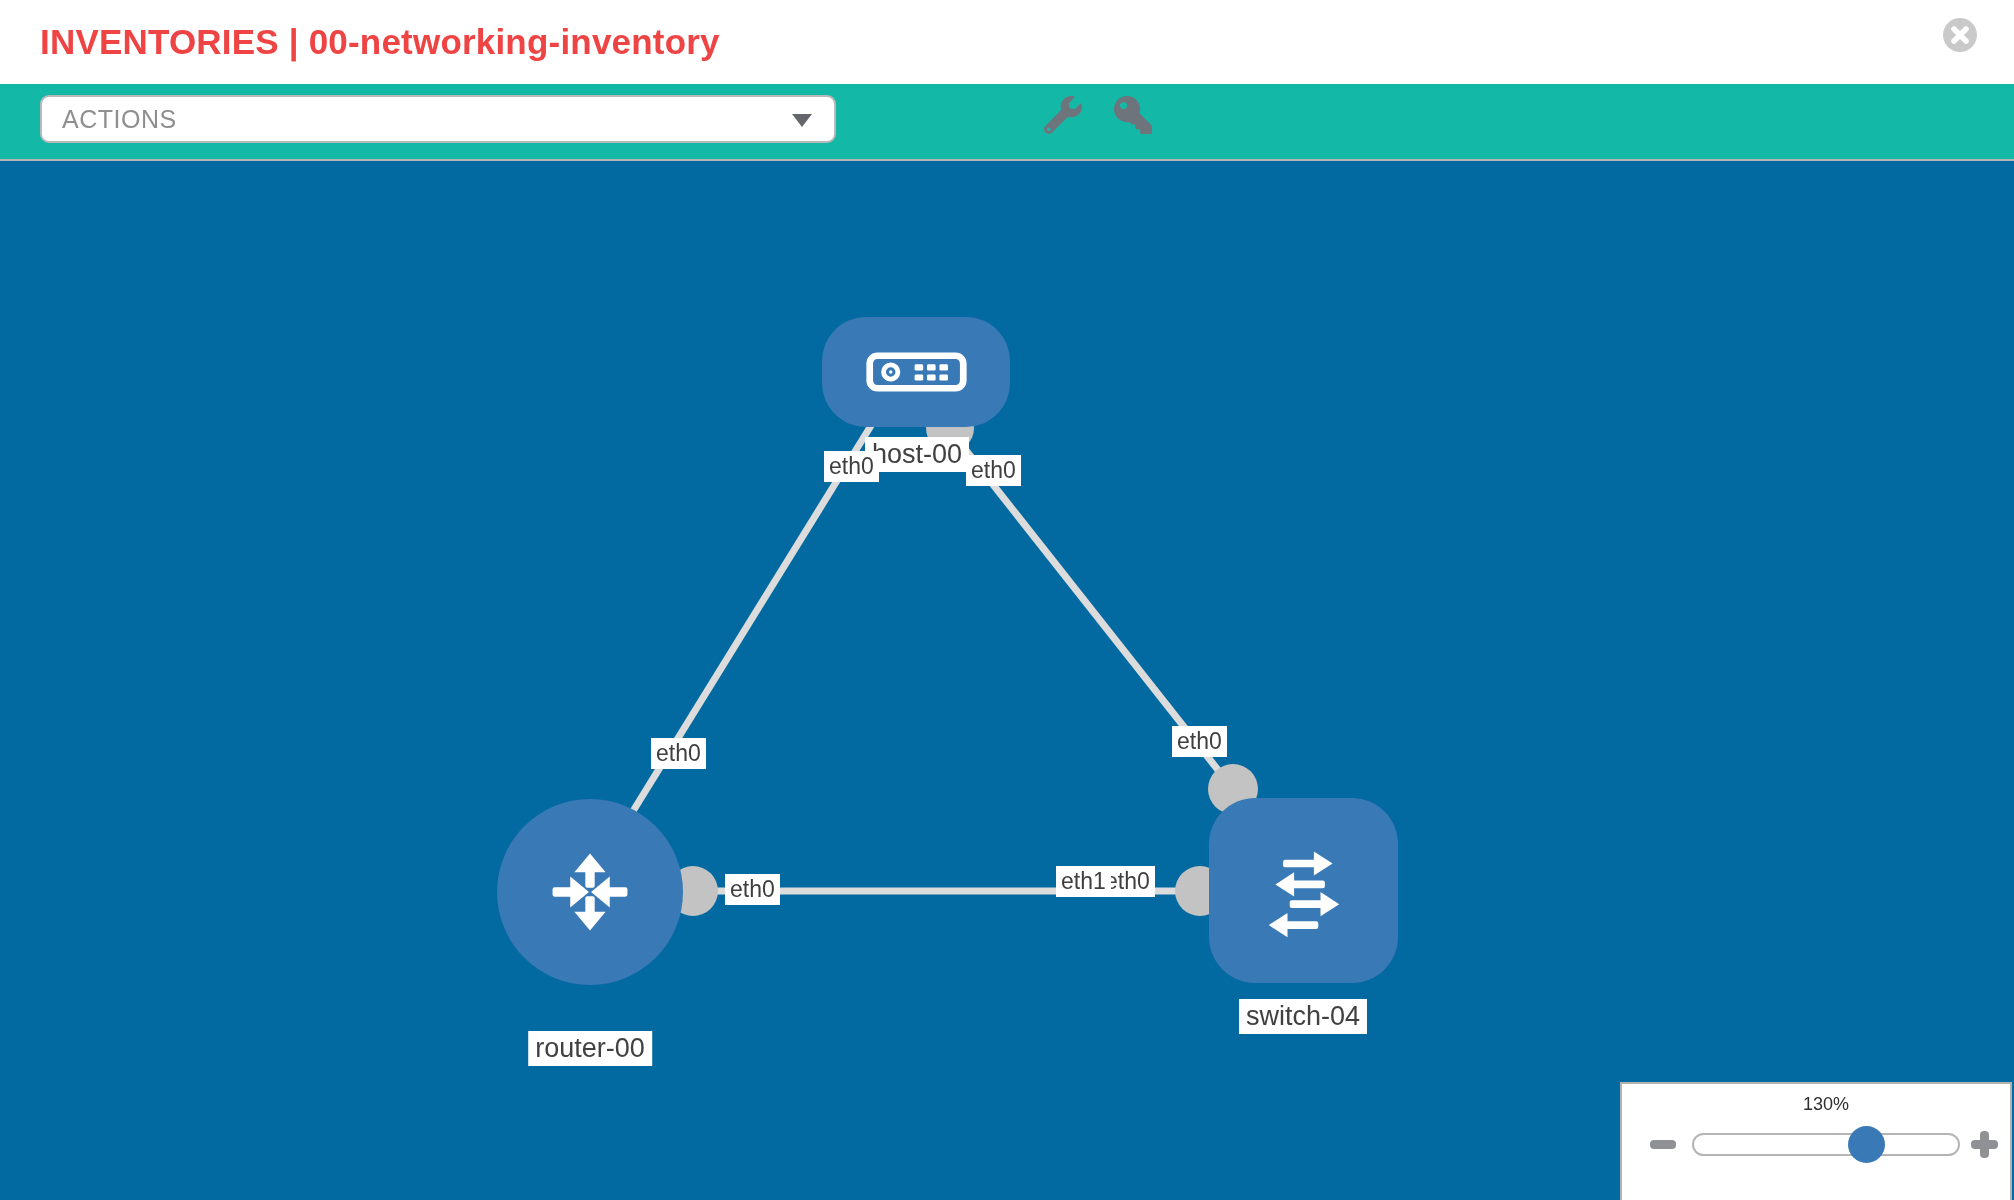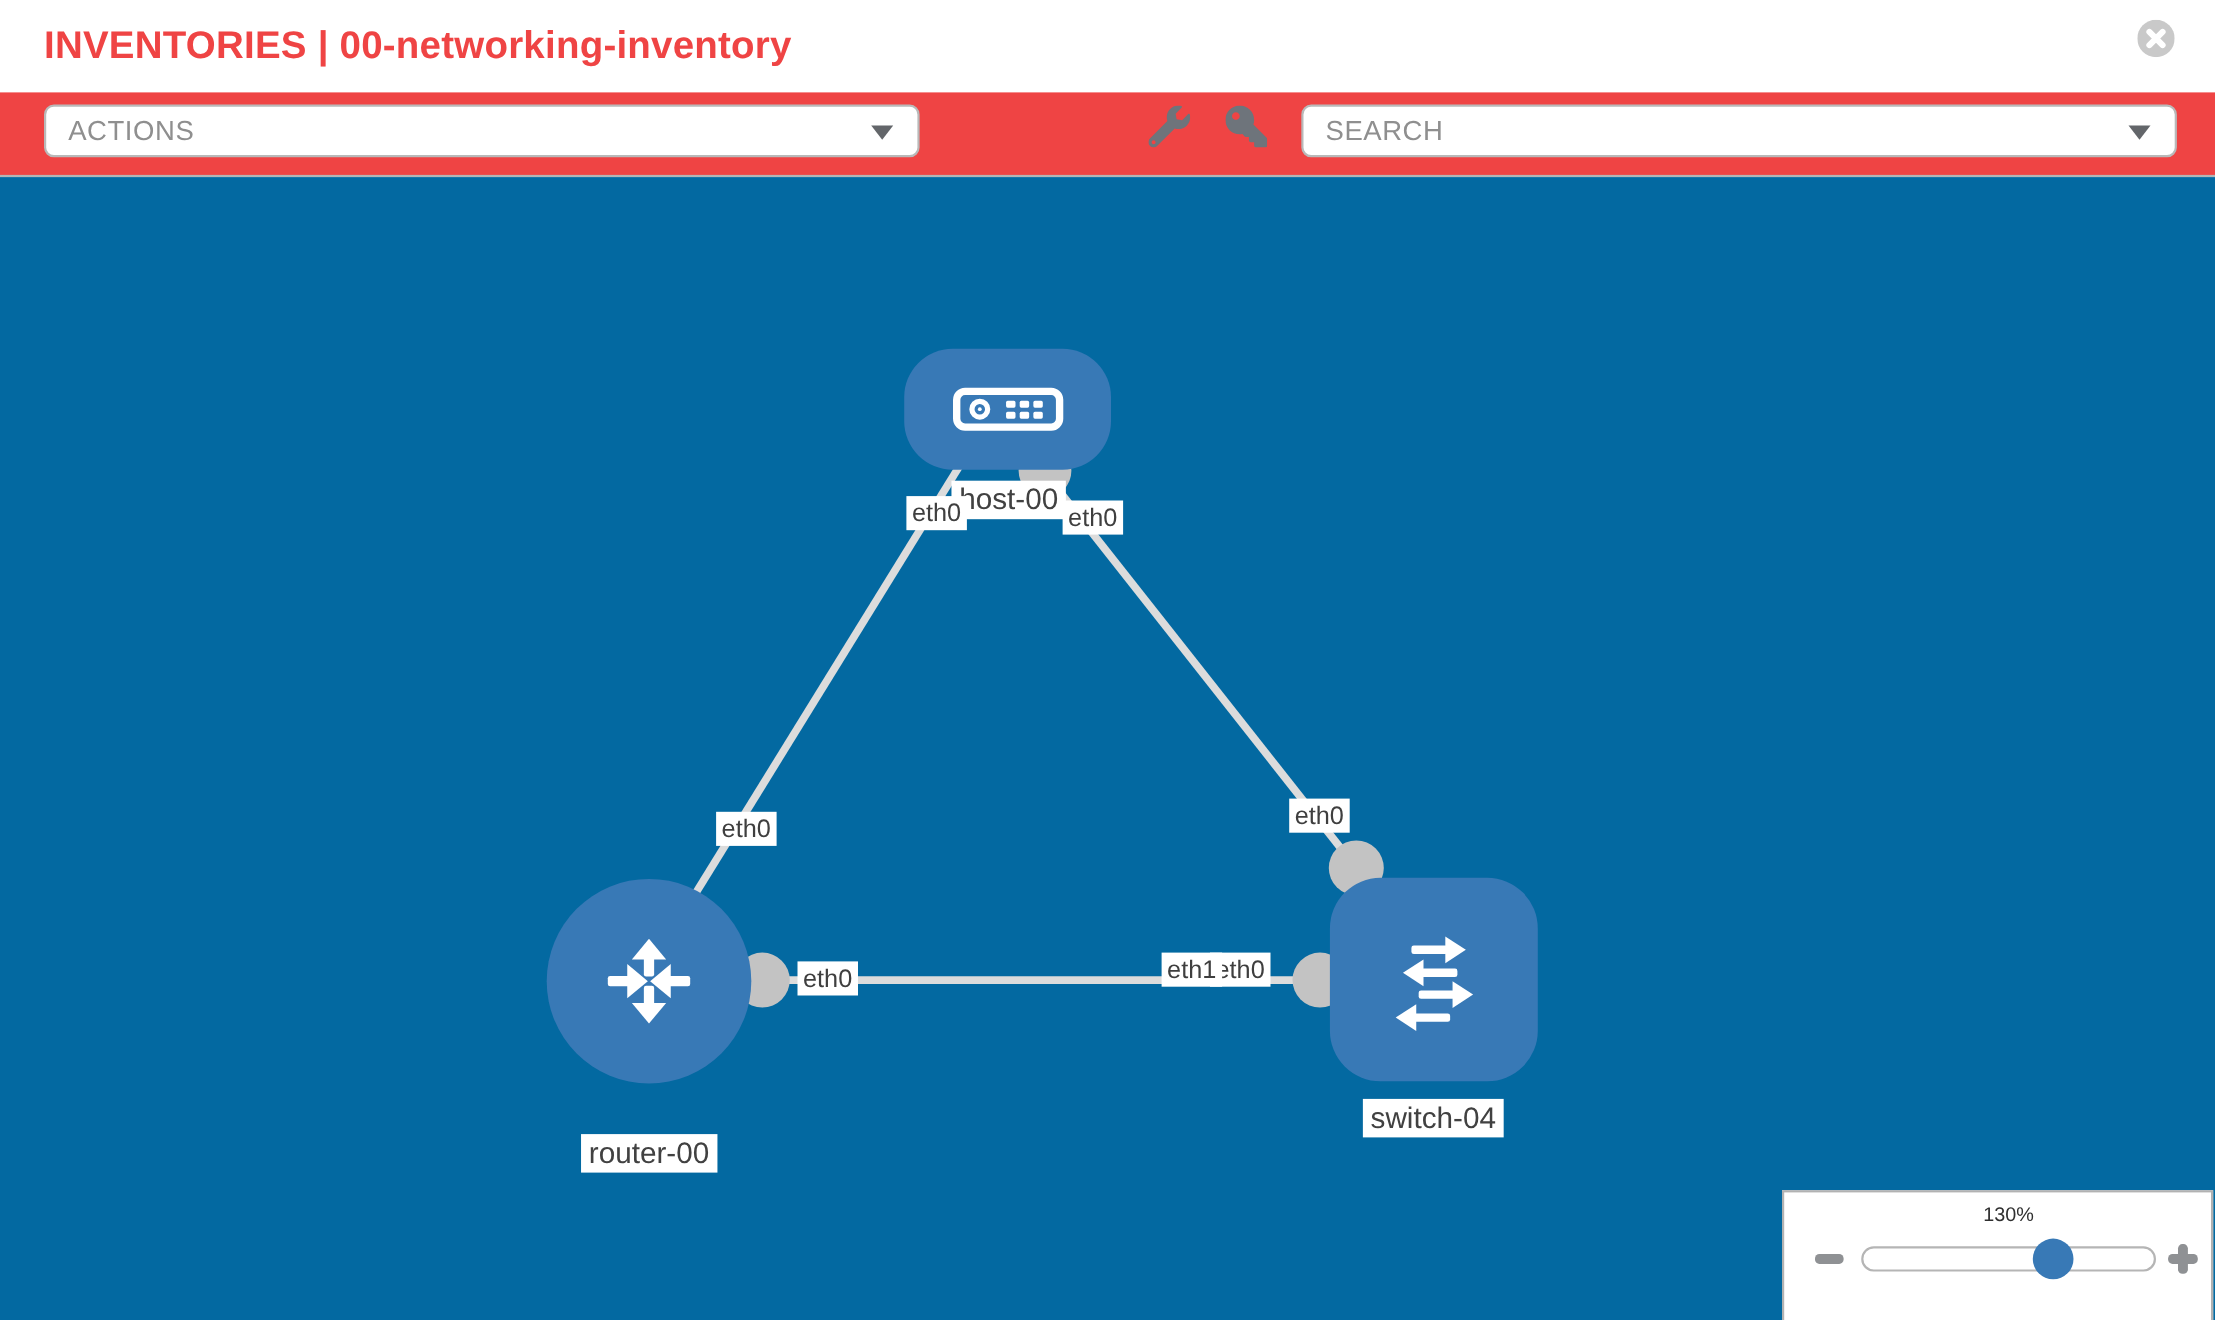--- a/index.html
+++ b/index.html
@@ -22,21 +22,21 @@
     letter-spacing: 0.2px;
   }
   .close-btn {
     position: absolute; right: 37px; top: 18px; width: 34px; height: 34px;
     border: none; background: transparent; cursor: pointer; padding: 0;
   }
 
   
   .toolbar {
     position: absolute; top: 84px; left: 0; width: 2014px; height: 77px;
-    background: #ef4444; border-bottom: 2px solid #b5b5b5;
+    background: #14b8a6; border-bottom: 2px solid #b5b5b5;
   }
   .select-box {
     position: absolute; top: 11px; height: 48px;
     background: #ffffff; border: 2px solid #b9b9b9; border-radius: 9px;
     cursor: pointer;
   }
   .select-box .sel-label {
     position: absolute; left: 20px; top: 0; line-height: 45px;
     font-size: 25px; color: #8f8f8f; letter-spacing: 0.5px;
   }
@@ -147,24 +147,20 @@
     <svg width="38" height="38" viewBox="0 0 512 512">
       <path fill="#6e747b" d="M507.73 109.1c-2.24-9.03-13.54-12.09-20.12-5.51l-74.36 74.36-67.88-11.31-11.31-67.88 74.36-74.36c6.62-6.62 3.43-17.9-5.66-20.16-47.38-11.74-99.55.91-136.58 37.93-39.64 39.64-50.55 97.1-34.05 147.2L18.74 402.76c-24.99 24.99-24.99 65.51 0 90.5 24.99 24.99 65.51 24.99 90.5 0l213.21-213.21c50.12 16.71 107.47 5.68 147.37-34.22 37.07-37.07 49.7-89.32 37.91-136.73zM64 472c-13.25 0-24-10.75-24-24 0-13.25 10.75-24 24-24s24 10.75 24 24c0 13.25-10.75 24-24 24z"></path>
     </svg>
   </button>
   <button class="tool-btn key-btn">
     <svg width="38" height="38" viewBox="0 0 512 512" style="transform: scaleX(-1);">
       <path fill="#6e747b" d="M512 176.001C512 273.203 433.202 352 336 352c-11.22 0-22.19-1.062-32.827-3.069l-24.012 27.014A23.999 23.999 0 0 1 261.223 384H224v40c0 13.255-10.745 24-24 24h-40v40c0 13.255-10.745 24-24 24H24c-13.255 0-24-10.745-24-24v-78.059c0-6.365 2.529-12.47 7.029-16.971l161.802-161.802C163.108 215.846 160 196.3 160 176 160 78.798 238.797.001 335.999 0 433.488-.001 512 78.511 512 176.001zM336 128c0 26.51 21.49 48 48 48s48-21.49 48-48-21.49-48-48-48-48 21.49-48 48z"></path>
     </svg>
   </button>
 
-  <div class="select-box search-box">
-    <span class="sel-label">SEARCH</span>
-    <span class="caret"></span>
-  </div>
 </div>
 
 <div class="canvas">
 
   <svg class="topo-svg" width="2014" height="1039" viewBox="0 0 2014 1039">
 
     <line x1="872" y1="263" x2="630" y2="655" stroke="#dcdcdc" stroke-width="7"></line>
     <line x1="950" y1="269" x2="1233" y2="628" stroke="#dcdcdc" stroke-width="7"></line>
     <line x1="693" y1="730" x2="1200" y2="730" stroke="#dcdcdc" stroke-width="7"></line>
 

